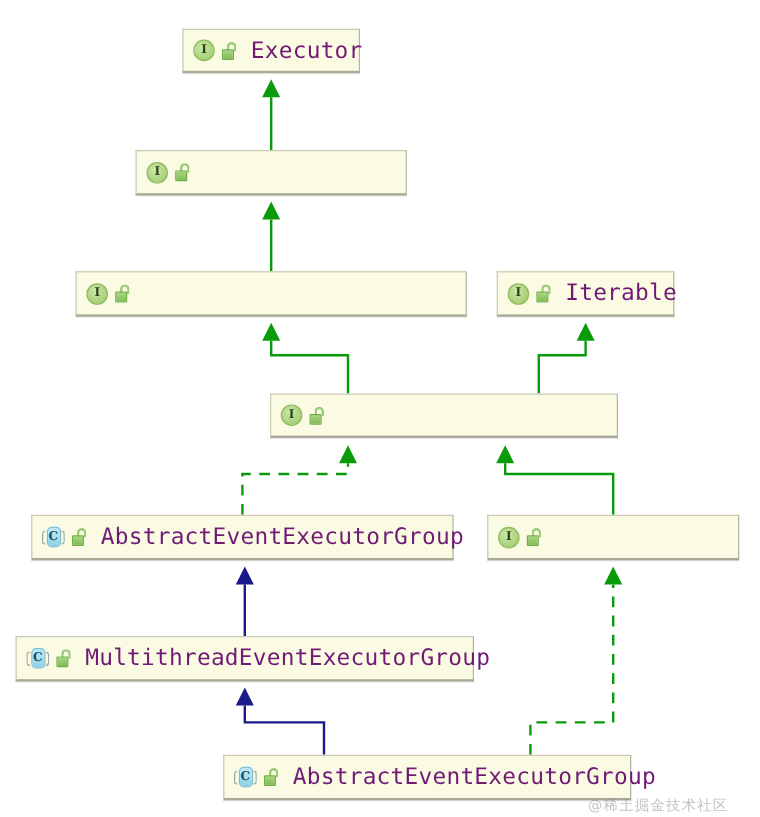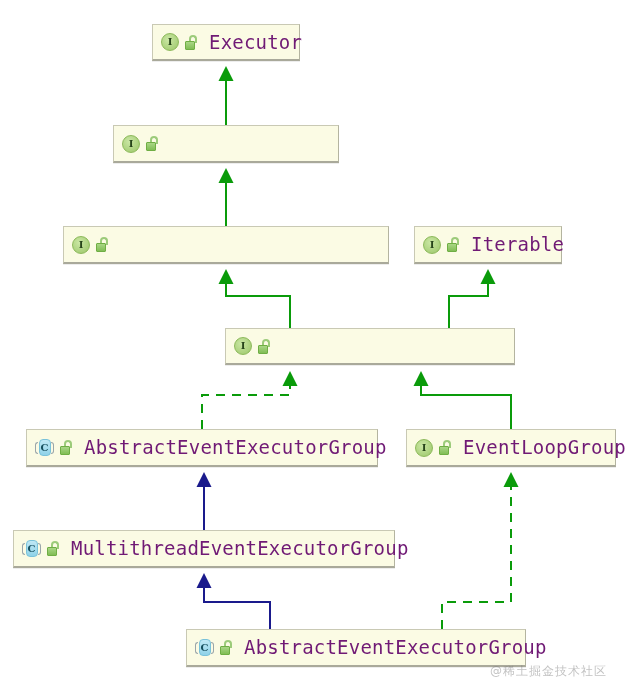--- a/index.html
+++ b/index.html
@@ -227,21 +227,20 @@
         <span class="label">AbstractEventExecutorGroup</span>
       </div>
       <div class="node" style="left: 406px; top: 429px; width: 210px; height: 38px;">
         <span class="icons">
           <span class="ico-interface">I</span>
           <span class="ico-lock">
             <span class="shackle"></span>
             <span class="body"></span>
           </span>
         </span>
-        <span class="label">EventLoopGroup</span>
       </div>
       <div class="node" style="left: 13px; top: 530px; width: 382px; height: 38px;">
         <span class="icons">
           <span class="ico-abstract">
             <span class="brk l"></span>
             <span class="core">C</span>
             <span class="brk r"></span>
           </span>
           <span class="ico-lock">
             <span class="shackle"></span>

